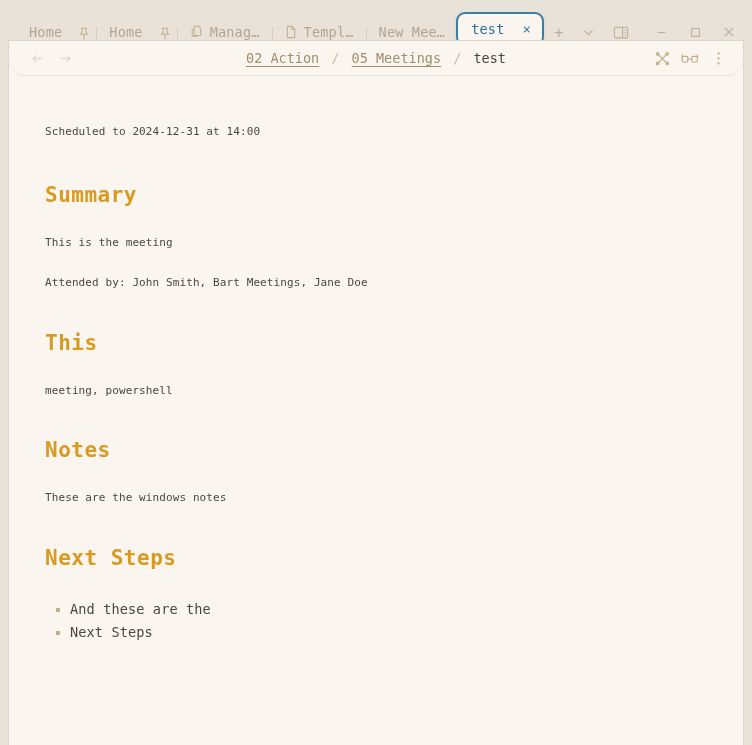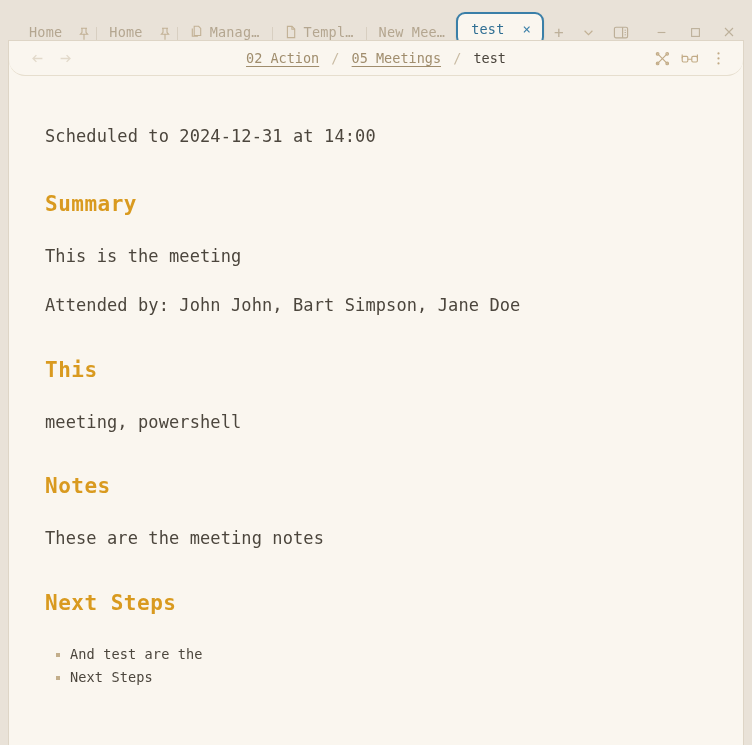--- a/index.html
+++ b/index.html
@@ -171,21 +171,21 @@
     color: #d99a1f;
     font-size: 21px;
     font-weight: bold;
     letter-spacing: 0.5px;
     margin: 0 0 28px 0;
   }
   .sec { margin-bottom: 39px; }
   .sec:first-child { margin-bottom: 42px; }
   .p {
     color: #4c463d;
-    font-size: 17px;
+    font-size: 11px;
     line-height: 1.5;
     margin: 0 0 24px 0;
     letter-spacing: 0.1px;
   }
   .p:last-child { margin-bottom: 0; }
   .bullets {
     margin: 0;
     padding: 0;
     list-style: none;
   }
@@ -349,35 +349,35 @@
 
   <div class="doc">
 
     <div class="sec">
       <p class="p">Scheduled to 2024-12-31 at 14:00</p>
     </div>
 
     <div class="sec">
       <h2 class="h2">Summary</h2>
       <p class="p">This is the meeting</p>
-      <p class="p">Attended by: John John, Bart Simpson, Jane Doe</p>
+      <p class="p">Attended by: John Smith, Bart Meetings, Jane Doe</p>
     </div>
 
     <div class="sec">
       <h2 class="h2">This</h2>
       <p class="p">meeting, powershell</p>
     </div>
 
     <div class="sec">
       <h2 class="h2">Notes</h2>
-      <p class="p">These are the meeting notes</p>
+      <p class="p">These are the windows notes</p>
     </div>
 
     <div class="sec">
       <h2 class="h2">Next Steps</h2>
       <ul class="bullets">
-        <li>And test are the</li>
+        <li>And these are the</li>
         <li>Next Steps</li>
       </ul>
     </div>
 
   </div>
 </div>
 
 </body></html>

